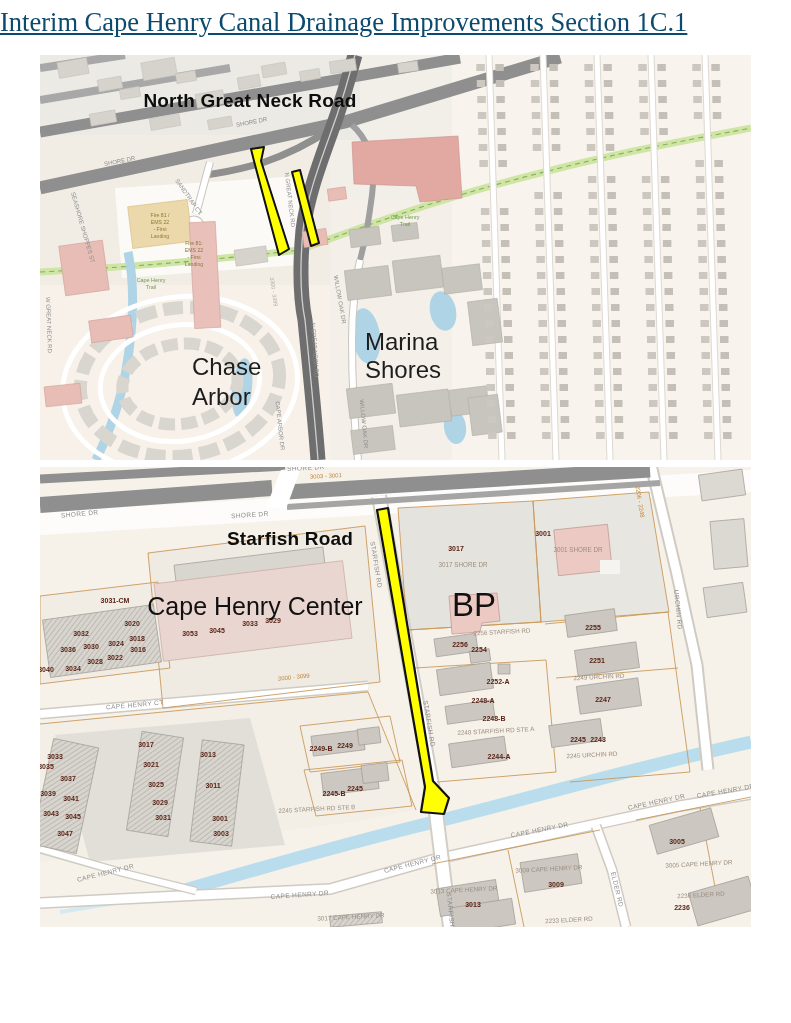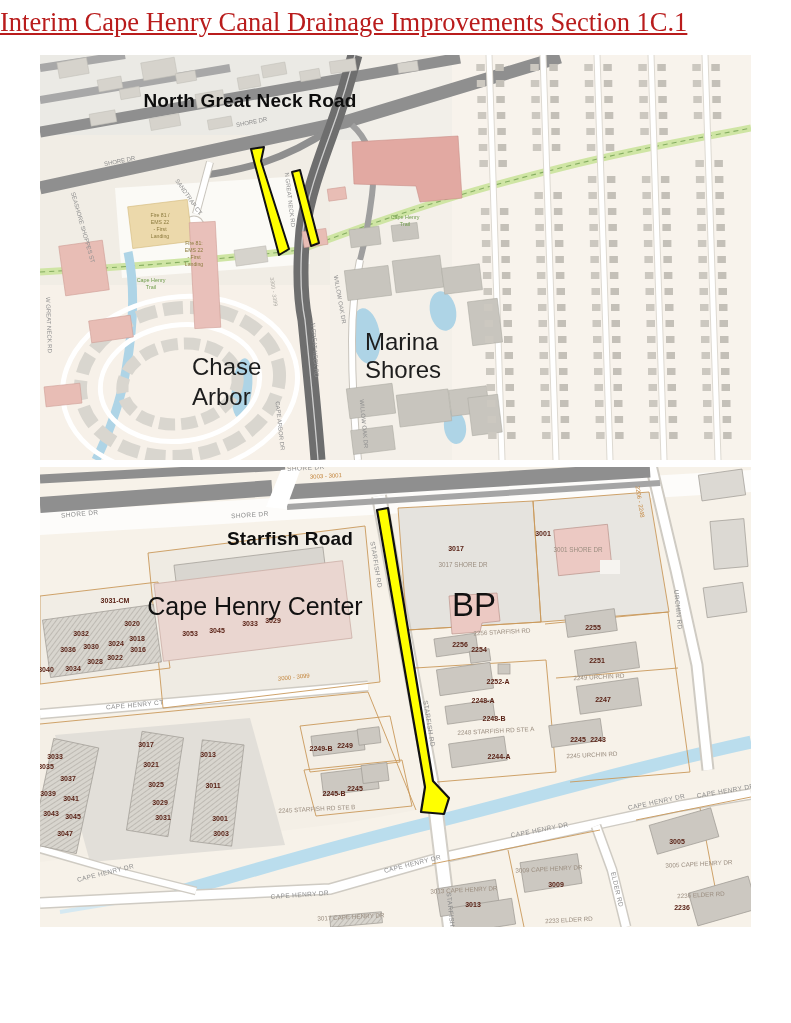--- a/index.html
+++ b/index.html
@@ -1,18 +1,18 @@
 <!DOCTYPE html>
 <html><head>
 <meta charset="utf-8">
 <style>
   html,body{margin:0;padding:0;background:#ffffff;}
   body{width:791px;height:1023px;position:relative;font-family:"Liberation Sans",sans-serif;overflow:hidden;}
   .page-title{position:absolute;left:0;top:7px;width:659px;text-align:center;
-    font-family:"Liberation Serif",serif;font-size:26.5px;color:#b91c1c;
+    font-family:"Liberation Serif",serif;font-size:26.5px;color:#0c4a6e;
     text-decoration:underline;white-space:nowrap;}
   svg{position:absolute;}
   .map1{left:40px;top:55px;}
   .map2{left:40px;top:467px;}
   svg text{font-family:"Liberation Sans",sans-serif;}
   .big-road{font-size:19px;font-weight:bold;fill:#0d0d0d;letter-spacing:.2px;}
   .area-label{font-size:24px;fill:#1d1d1d;}
   .center-label{font-size:25px;fill:#111;}
   .bp-label{font-size:33px;fill:#111;}
   .m1-street{font-size:6px;fill:#8f8f8f;}

